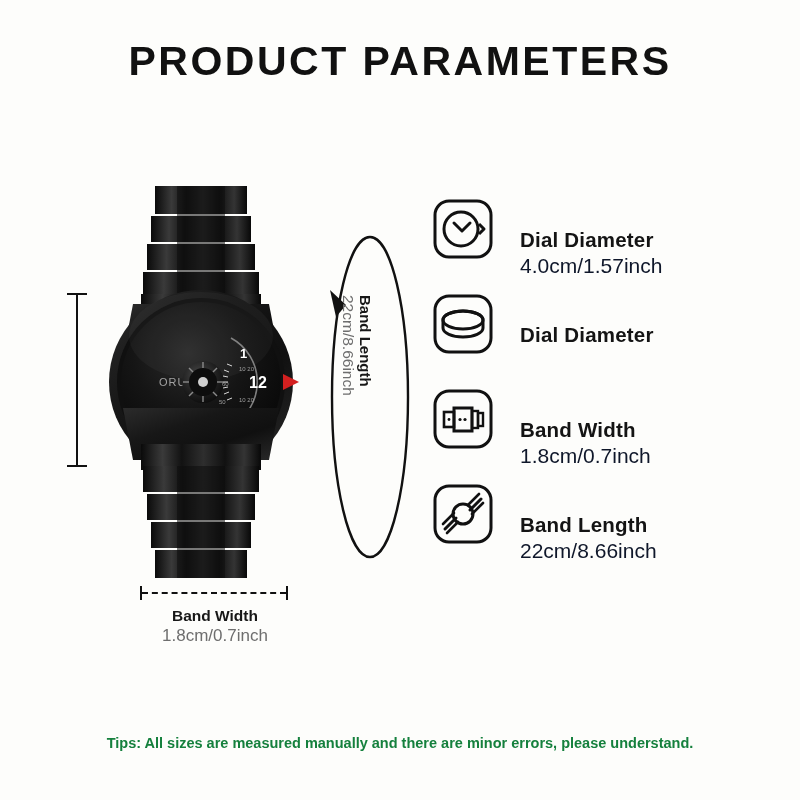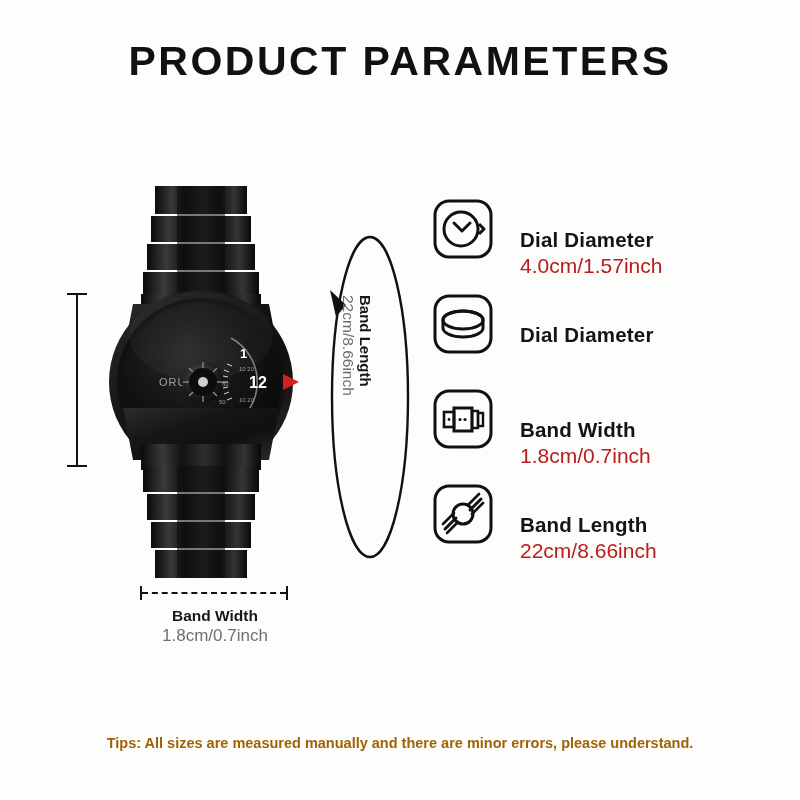--- a/index.html
+++ b/index.html
@@ -75,30 +75,30 @@
   }
   .dim-horz-label .l1 { font-size: 15.5px; font-weight: bold; color: #171717; }
   .dim-horz-label .l2 { font-size: 17px; color: #6e6e6e; }
 
   
   #spec-list { position: absolute; left: 432px; top: 196px; width: 330px; }
   .spec-row { position: relative; height: 95px; }
   .spec-icon { position: absolute; left: 0; top: 2px; width: 62px; height: 62px; }
   .spec-text { position: absolute; left: 88px; top: -2px; margin-top: 34px; }
   .spec-title { font-size: 20.5px; font-weight: bold; color: #141414; white-space: nowrap; letter-spacing: .2px; }
-  .spec-value { font-size: 21px; color: #b91c1c; white-space: nowrap; margin-top: 2px; }
+  .spec-value { font-size: 21px; color: #0f172a; white-space: nowrap; margin-top: 2px; }
 
   
   #tips {
     position: absolute;
     left: 0; top: 735px; width: 800px;
     text-align: center;
     font-size: 14.5px;
     font-weight: bold;
-    color: #a16207;
+    color: #15803d;
     white-space: nowrap;
   }
 </style>
 </head>
 <body>
 
 <div id="page">
 
   <div id="page-title">PRODUCT PARAMETERS</div>
 

